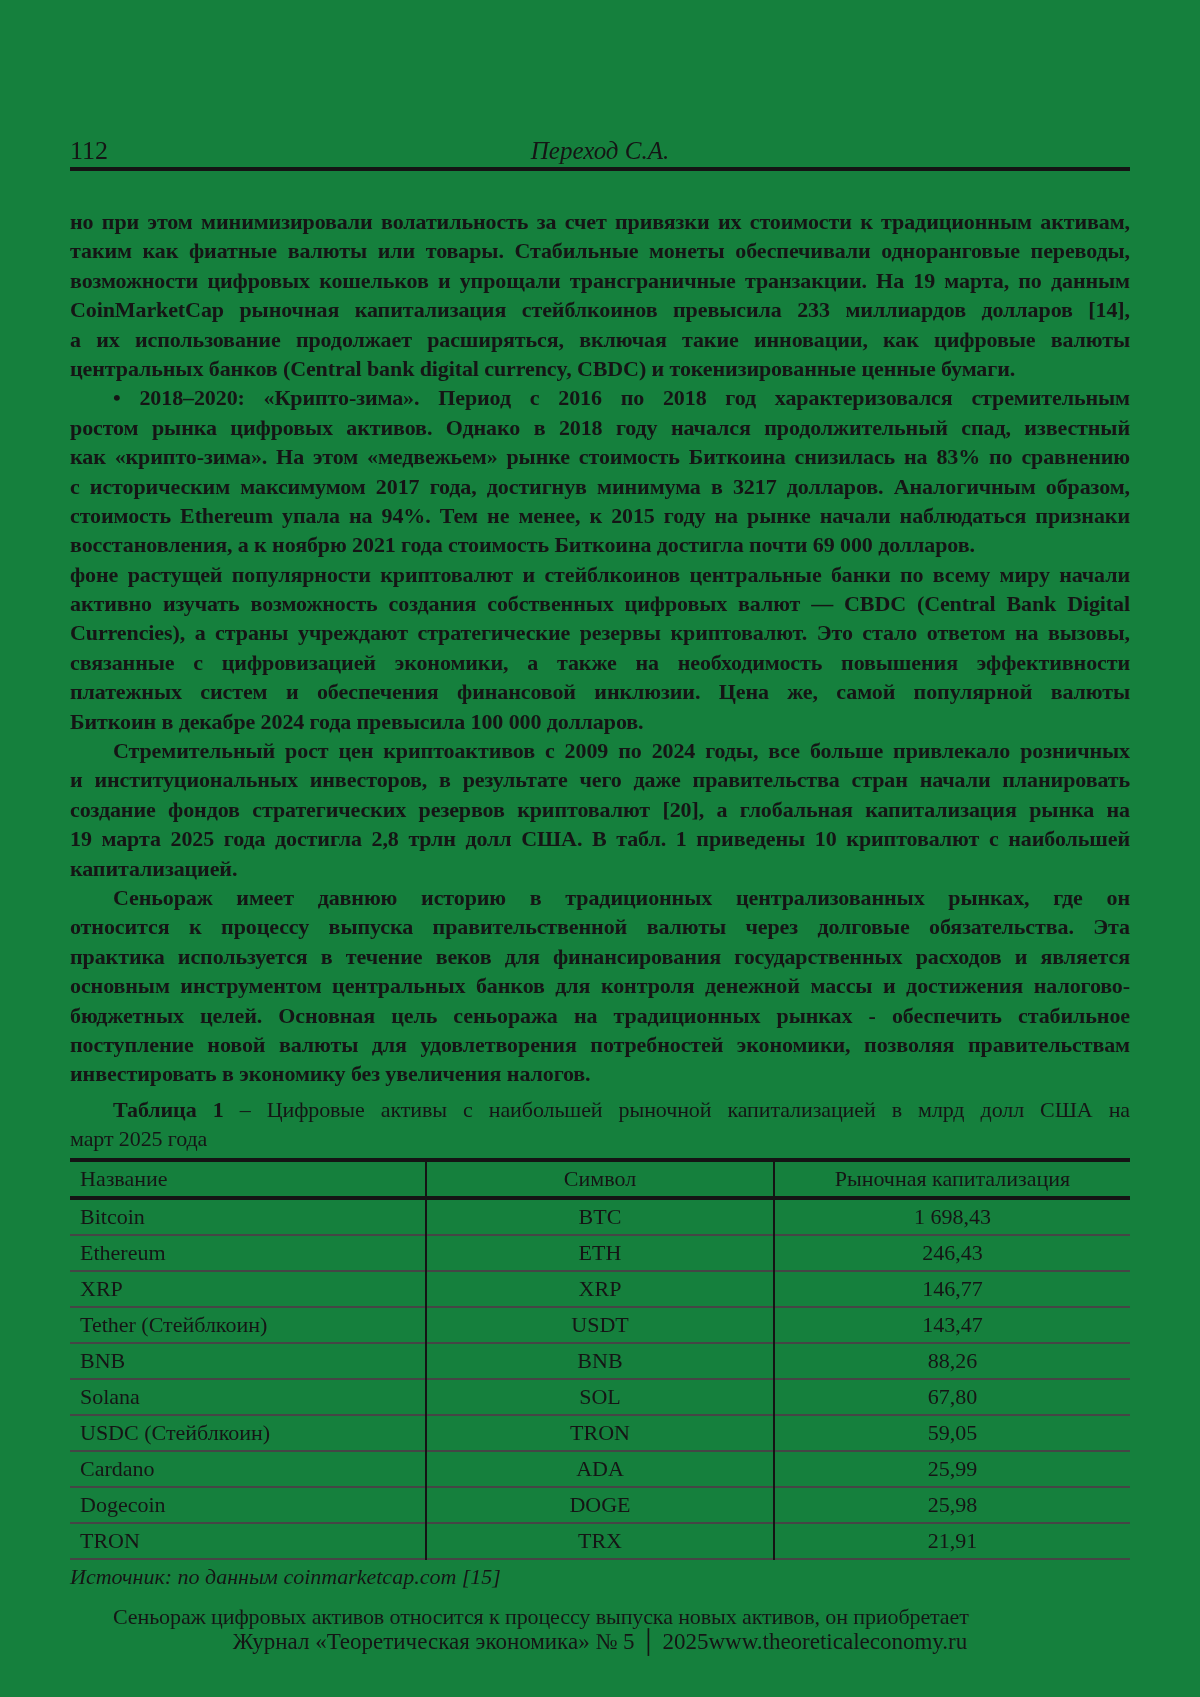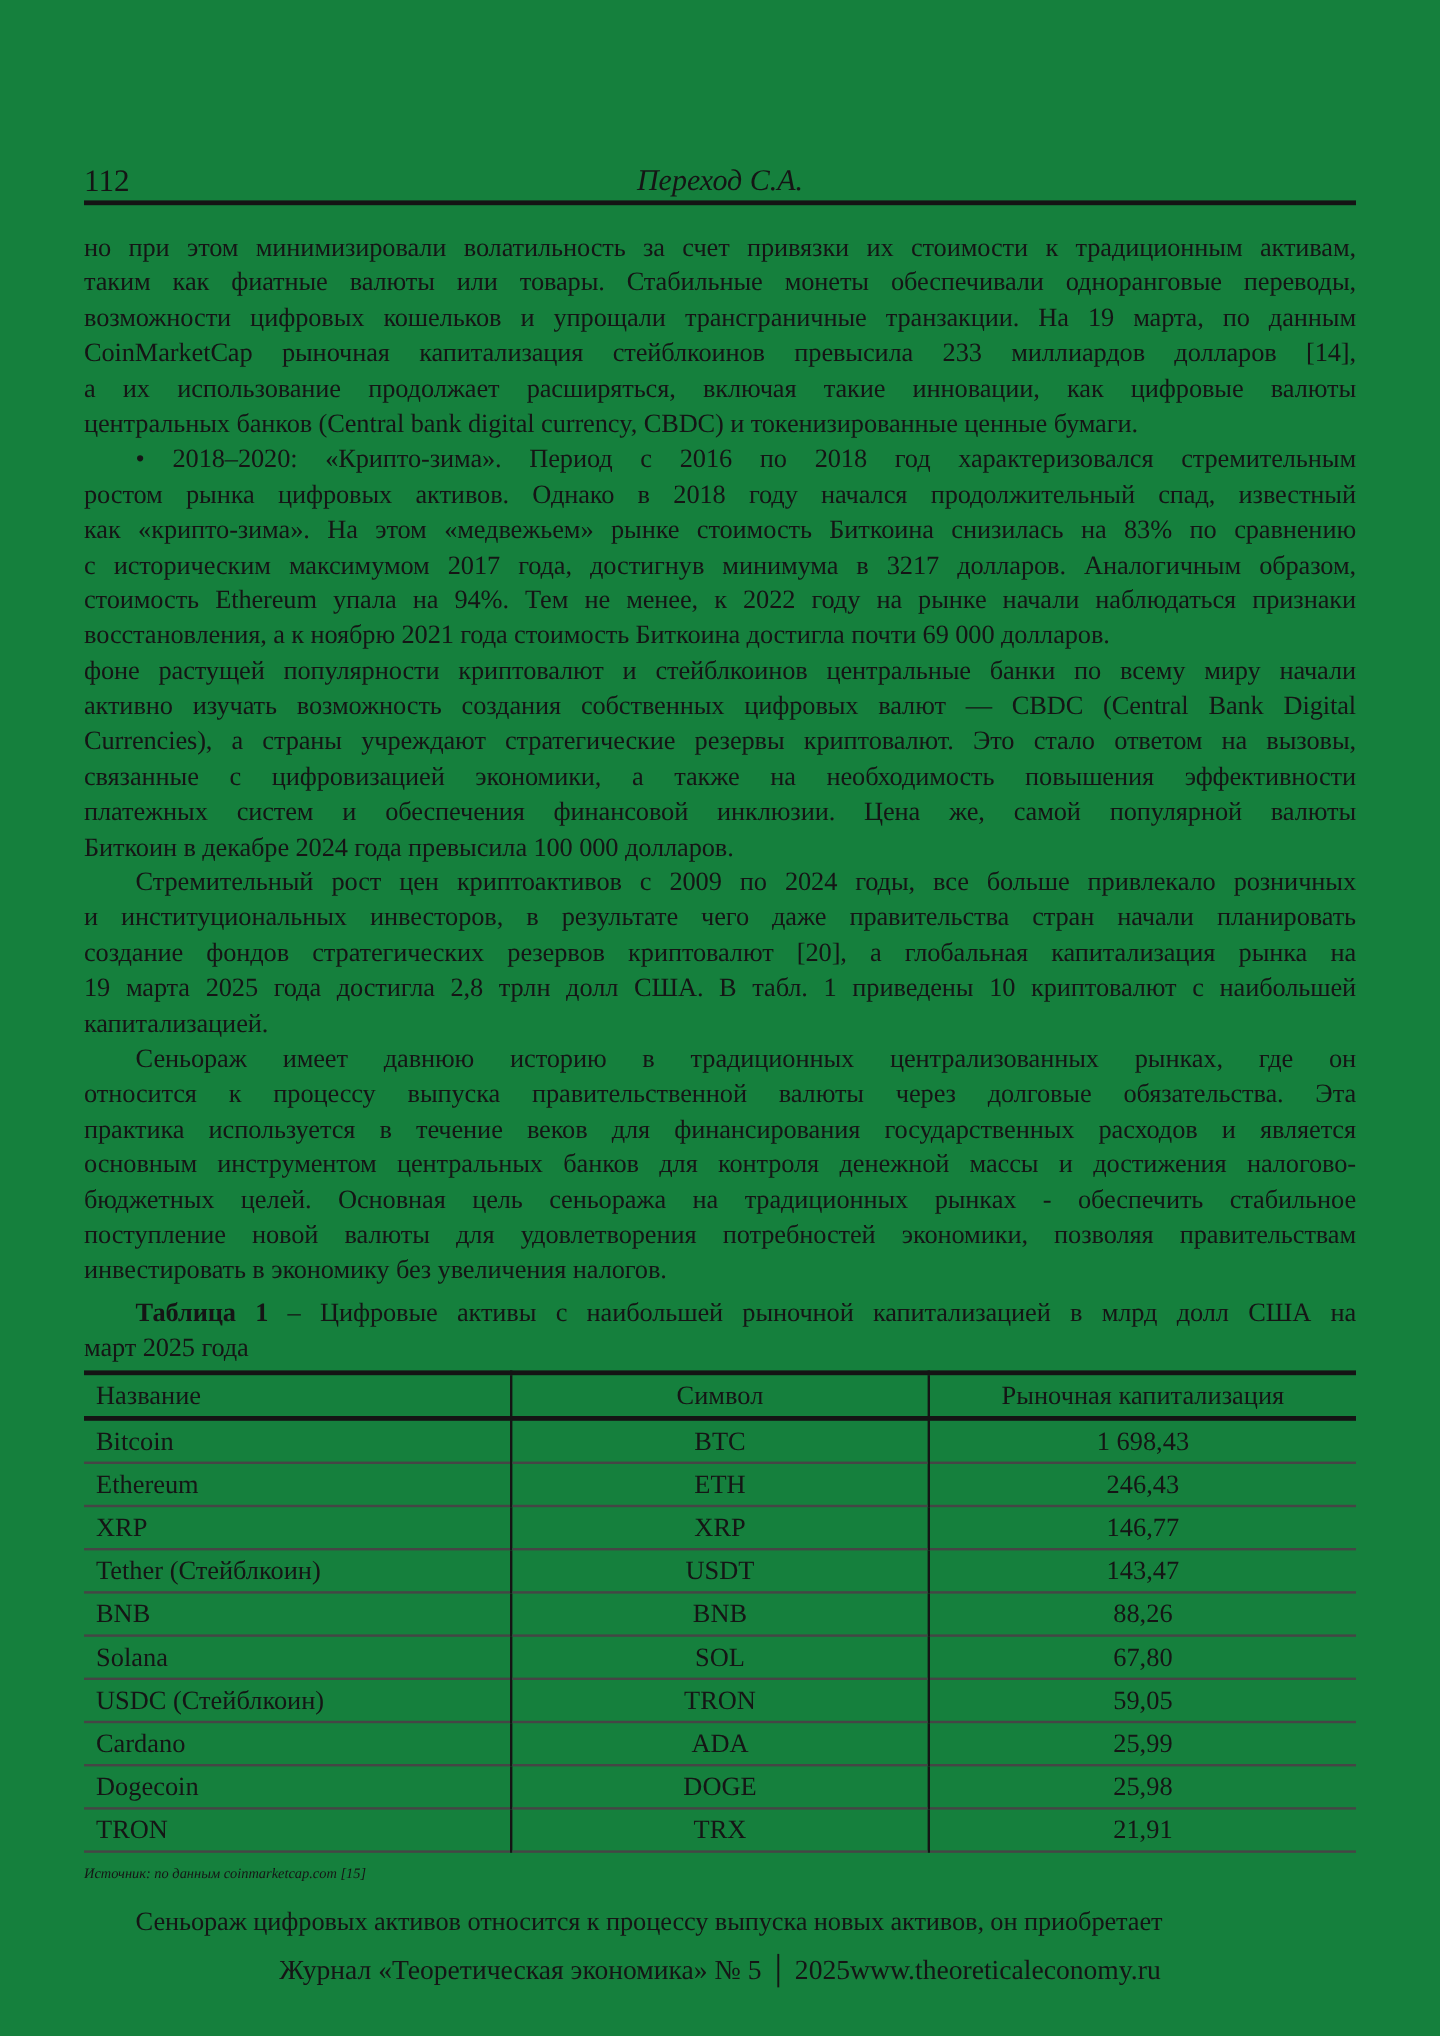--- a/index.html
+++ b/index.html
@@ -15,21 +15,21 @@
   }
   .content { padding: 0 70px; }
 
   
   .runhead { position: relative; margin-top: 136px; height: 30px; }
   .pagenum { position: absolute; left: 0; top: 0; font-size: 26px; line-height: 30px; }
   .rh-title { text-align: center; font-style: italic; font-size: 25px; line-height: 30px; }
   .headrule { height: 4px; background: #141414; margin-top: 1px; }
 
   
-  .bodytext { margin-top: 20px; font-size: 22px; letter-spacing: -0.1px; }
+  .bodytext { margin-top: 36px; font-size: 22px; letter-spacing: -0.1px; font-weight: bold; }
   .line {
     line-height: 29.4px;
     height: 29.4px;
     text-align: justify;
     text-align-last: justify;
     white-space: nowrap;
     overflow: hidden;
   }
   .line.last { text-align-last: left; }
   .line.first-indent { text-indent: 43px; }
@@ -56,21 +56,21 @@
     white-space: nowrap;
     vertical-align: middle;
   }
   table.datatable th + th, table.datatable td + td { border-left: 2px solid #141414; }
   table.datatable th:first-child, table.datatable td:first-child {
     text-align: left;
     padding-left: 10px;
   }
   col.c1 { width: 33.6%; } col.c2 { width: 32.8%; } col.c3 { width: 33.6%; }
 
-  .source { margin-top: 5px; font-size: 12px; font-style: italic; line-height: 24px; }
+  .source { margin-top: 5px; font-size: 22px; font-style: italic; line-height: 24px; }
 
   .after-para {
     margin-top: 13px;
     font-size: 22px;
     letter-spacing: -0.1px;
     line-height: 29.4px;
     text-indent: 43px;
     white-space: nowrap;
     overflow: hidden;
   }
@@ -106,21 +106,21 @@
           <div class="line">возможности цифровых кошельков и упрощали трансграничные транзакции. На 19 марта, по данным</div>
           <div class="line">CoinMarketCap рыночная капитализация стейблкоинов превысила 233 миллиардов долларов [14],</div>
           <div class="line">а их использование продолжает расширяться, включая такие инновации, как цифровые валюты</div>
           <div class="line last">центральных банков (Central bank digital currency, CBDC) и токенизированные ценные бумаги.</div>
         </div>
         <div class="paragraph">
           <div class="line first-indent">• 2018–2020: «Крипто-зима». Период с 2016 по 2018 год характеризовался стремительным</div>
           <div class="line">ростом рынка цифровых активов. Однако в 2018 году начался продолжительный спад, известный</div>
           <div class="line">как «крипто-зима». На этом «медвежьем» рынке стоимость Биткоина снизилась на 83% по сравнению</div>
           <div class="line">с историческим максимумом 2017 года, достигнув минимума в 3217 долларов. Аналогичным образом,</div>
-          <div class="line">стоимость Ethereum упала на 94%. Тем не менее, к 2022 году на рынке начали наблюдаться признаки</div>
+          <div class="line">стоимость Ethereum упала на 94%. Тем не менее, к 2015 году на рынке начали наблюдаться признаки</div>
           <div class="line last">восстановления, а к ноябрю 2021 года стоимость Биткоина достигла почти 69 000 долларов.</div>
         </div>
         <div class="paragraph">
           <div class="line">фоне растущей популярности криптовалют и стейблкоинов центральные банки по всему миру начали</div>
           <div class="line">активно изучать возможность создания собственных цифровых валют — CBDC (Central Bank Digital</div>
           <div class="line">Currencies), а страны учреждают стратегические резервы криптовалют. Это стало ответом на вызовы,</div>
           <div class="line">связанные с цифровизацией экономики, а также на необходимость повышения эффективности</div>
           <div class="line">платежных систем и обеспечения финансовой инклюзии. Цена же, самой популярной валюты</div>
           <div class="line last">Биткоин в декабре 2024 года превысила 100 000 долларов.</div>
         </div>

